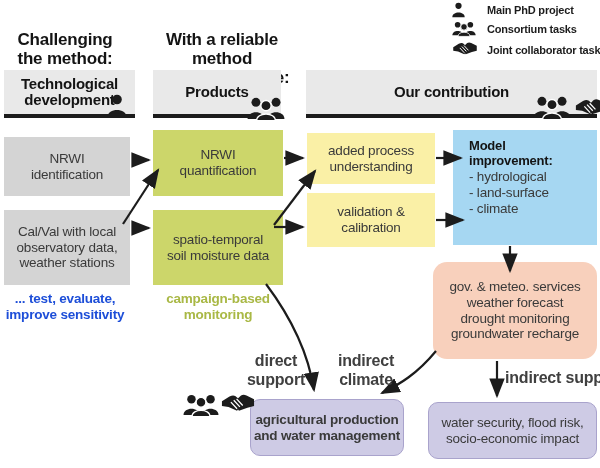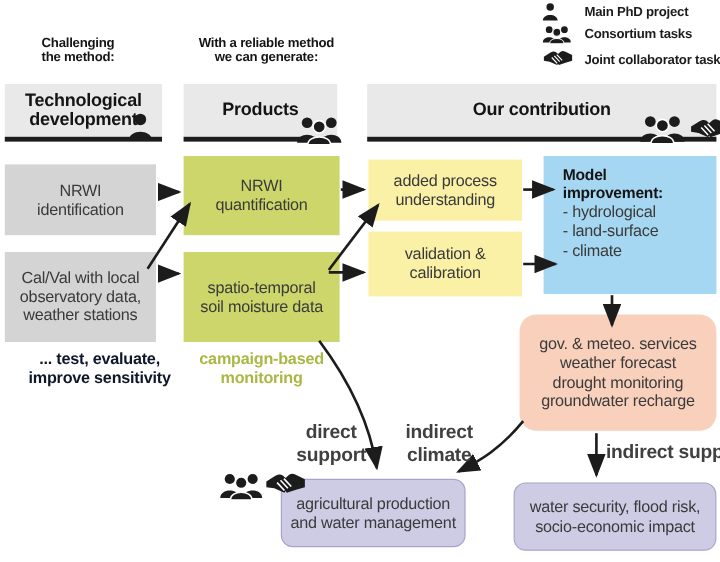--- a/index.html
+++ b/index.html
@@ -4,21 +4,21 @@
 <style>
   html,body{margin:0;padding:0;background:#fff;}
   #canvas{
     position:relative;width:600px;height:468px;background:#fff;overflow:hidden;
     font-family:"Liberation Sans",sans-serif;color:#3a3a3a;
   }
   .abs{position:absolute;}
   .pre{white-space:pre-line;}
   .center{text-align:center;}
   
-  .intro{font-weight:bold;color:#141414;font-size:11px;line-height:1.12;letter-spacing:-0.2px;}
+  .intro{font-weight:bold;color:#141414;font-size:17px;line-height:1.12;letter-spacing:-0.2px;}
   
   .legend-row{position:absolute;display:flex;align-items:center;gap:5px;}
   .legend-ic{width:30px;display:flex;justify-content:flex-end;align-items:center;}
   .legend-label{font-size:11px;font-weight:bold;color:#1c1c1c;letter-spacing:-0.2px;white-space:nowrap;}
   
   .hdr{
     background:#e9e9e9;border-bottom:4px solid #1c1c1c;
     display:flex;align-items:center;justify-content:center;
     font-weight:bold;color:#141414;font-size:15px;line-height:1.1;letter-spacing:-0.2px;
     z-index:1;
@@ -30,21 +30,21 @@
   }
   .gray{background:#d4d4d4;}
   .green{background:#ccd66a;}
   .yellow{background:#faf0a6;}
   .blue{background:#a6d7f2;align-items:flex-start;justify-content:flex-start;padding:8px 6px 0 16px;flex-direction:column;}
   .blue .title{font-weight:bold;color:#141414;font-size:13px;line-height:1.18;}
   .orange{background:#f8d0bc;border-radius:14px;}
   .purple{background:#cecbe5;border:1.5px solid #a9a3cc;border-radius:10px;}
   
   .note{font-weight:bold;font-size:13.5px;line-height:1.18;letter-spacing:-0.2px;}
-  .note-gray{color:#0f172a;padding-left:18px;}
+  .note-gray{color:#1d4ed8;}
   .note-green{color:#a9b845;}
   .arrow-label{font-weight:bold;font-size:16px;line-height:1.18;color:#404040;letter-spacing:-0.2px;z-index:4;}
   
   .icon{display:inline-block;line-height:0;}
   .icon svg{display:block;}
   #arrows{position:absolute;left:0;top:0;width:600px;height:468px;z-index:3;pointer-events:none;}
   .hdr-icons{position:absolute;display:flex;align-items:flex-end;gap:4px;z-index:2;}
   .float-icons{z-index:4;}
 </style>
 </head>
@@ -160,21 +160,21 @@
 improvement:</div>
     <div class="pre">- hydrological
 - land-surface
 - climate</div>
   </div>
   <div class="abs box orange pre center" style="left:433px;top:262px;width:164px;height:97px;">gov. &amp; meteo. services
 weather forecast
 drought monitoring
 groundwater recharge</div>
 
-  <div class="abs box purple pre center" style="left:234px;top:399px;width:152px;height:55px;">agricultural production
+  <div class="abs box purple pre center" style="left:250px;top:399px;width:152px;height:55px;font-weight:bold;">agricultural production
 and water management</div>
   <div class="abs box purple pre center" style="left:428px;top:402px;width:167px;height:55px;">water security, flood risk,
 socio-economic impact</div>
 
   <div class="abs arrow-label pre center" style="left:245px;top:352px;width:62px;">direct
 support</div>
   <div class="abs arrow-label pre center" style="left:334px;top:352px;width:64px;">indirect
 climate</div>
   <div class="abs arrow-label" style="left:505px;top:369px;white-space:nowrap;">indirect support</div>
 

